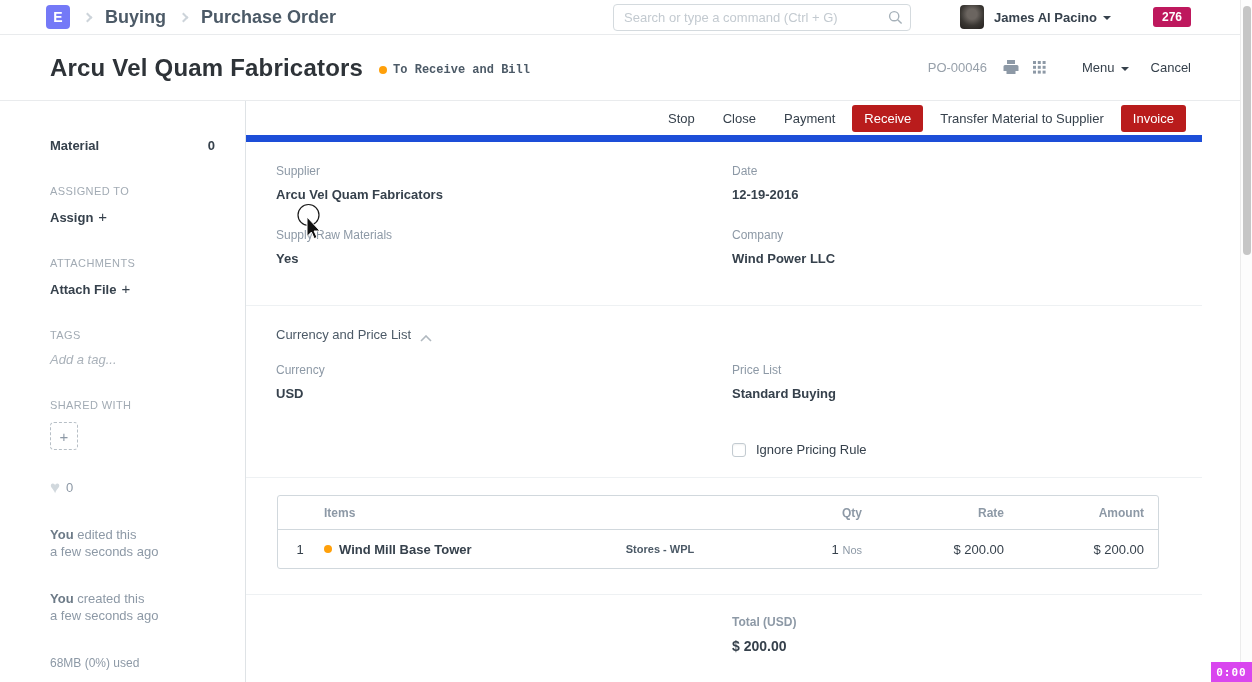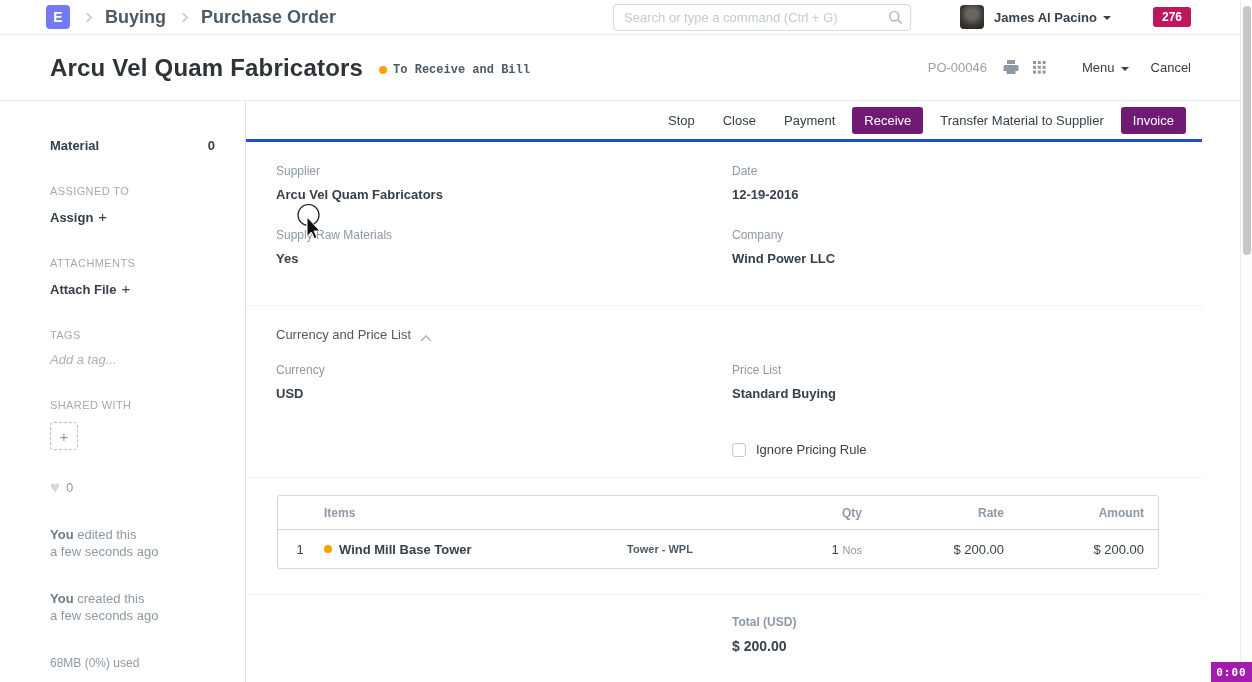--- a/index.html
+++ b/index.html
@@ -57,25 +57,25 @@
   .share-plus { width:28px; height:28px; border:1px dashed #b7bfc6; border-radius:4px; margin-top:11px;
                 color:#8d99a6; font-size:15px; display:flex; align-items:center; justify-content:center; cursor:pointer; }
   .like-row { margin-top:30px; display:flex; align-items:center; cursor:pointer; }
   .heart { color:#d1d8dd; font-size:17px; line-height:14px; margin-right:6px; }
   .like-count { color:#8d99a6; font-size:13px; }
   .activity { font-size:13px; color:#8d99a6; line-height:17px; margin-top:31px; }
   .activity b { color:#6c7a87; }
   .storage { font-size:12px; color:#8d99a6; margin-top:32px; }
 
   
-  .toolbar { height:41px; margin-right:50px; border-bottom:3px solid #1d4ed8;
+  .toolbar { height:41px; margin-right:50px; border-bottom:7px solid #1d4ed8;
              display:flex; align-items:center; justify-content:flex-end; gap:6px; padding-right:16px; }
   .btn-text { border:none; background:none; font-size:13px; color:#36414c; padding:6px 11px; cursor:pointer;
               font-family:"Liberation Sans", sans-serif; border-radius:3px; }
-  .btn-primary { border:none; background:#701a75; color:#fff; font-size:13px; padding:6px 12px;
+  .btn-primary { border:none; background:#b91c1c; color:#fff; font-size:13px; padding:6px 12px;
                  border-radius:3px; cursor:pointer; font-family:"Liberation Sans", sans-serif; }
 
   
   .form-section { margin-right:50px; }
   .form-section + .form-section { border-top:1px solid #eef1f3; }
   .field-grid { display:grid; grid-template-columns:456px 1fr; padding-left:30px; }
   .field { margin-bottom:26px; }
   .field-label { font-size:12px; color:#8d99a6; margin-bottom:9px; }
   .field-value { font-size:13px; font-weight:bold; color:#36414c; }
   .sec1 { padding-top:22px; padding-bottom:13px; }
@@ -107,21 +107,21 @@
   .sec4 { padding-top:20px; }
   .total-label { font-size:12px; font-weight:bold; color:#8d99a6; margin-bottom:9px; }
   .total-value { font-size:14px; font-weight:bold; color:#36414c; }
 
   
   .cursor-overlay { position:absolute; left:296px; top:203px; pointer-events:none; }
   .scrollbar { position:absolute; right:0; top:0; width:12px; height:682px; background:#fdfdfd;
                border-left:1px solid #ececec; }
   .scroll-thumb { position:absolute; left:2px; top:6px; width:8px; height:249px; background:#c6c6c6;
                   border-radius:4px; cursor:pointer; }
-  .timer { position:absolute; right:0; bottom:0; width:41px; height:20px; background:#a21caf; color:#fff;
+  .timer { position:absolute; right:0; bottom:0; width:41px; height:20px; background:#d946ef; color:#fff;
            font-family:"DejaVu Sans Mono", monospace; font-size:11px; font-weight:bold;
            display:flex; align-items:center; justify-content:center; letter-spacing:1px; }
 </style>
 </head>
 <body>
 
 <div class="navbar">
   <div class="logo">E</div>
   <span class="crumb-sep"></span>
   <span class="crumb">Buying</span>
@@ -280,21 +280,21 @@
           <div class="col-qty">Qty</div>
           <div class="col-rate">Rate</div>
           <div class="col-amt">Amount</div>
         </div>
         <div class="grid-row grid-body-row">
           <div class="col-idx">1</div>
           <div class="col-item">
             <span class="item-dot"></span>
             <span class="item-name">Wind Mill Base Tower</span>
           </div>
-          <div class="col-wh">Tower - WPL</div>
+          <div class="col-wh">Stores - WPL</div>
           <div class="col-qty">
             <span>1</span>
             <span class="uom">Nos</span>
           </div>
           <div class="col-rate">$ 200.00</div>
           <div class="col-amt">$ 200.00</div>
         </div>
       </div>
     </div>
 

